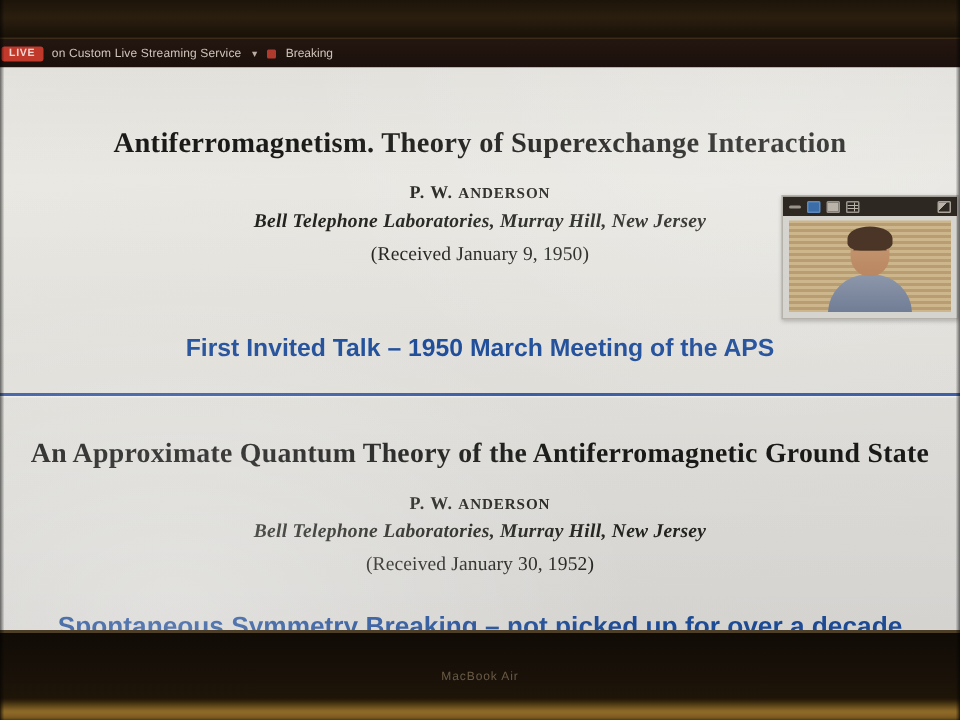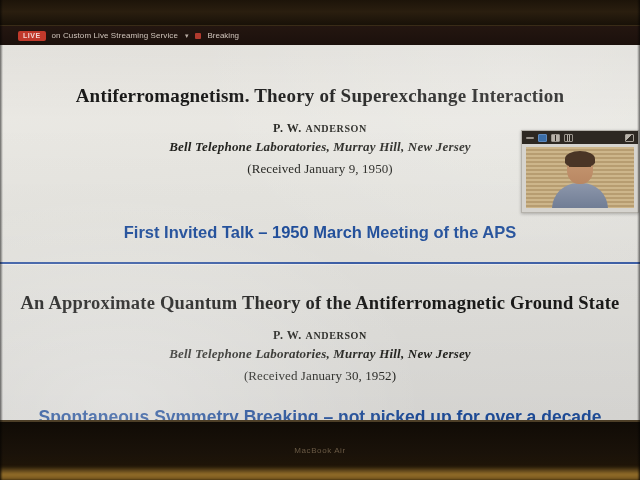--- a/index.html
+++ b/index.html
@@ -36,21 +36,21 @@
     background: #e9e9e6;
     overflow: hidden;
   }
 
   
   #live-bar {
     position: absolute; left: 0; top: 0;
     width: 640px; height: 19px;
     background: linear-gradient(180deg,#241610 0%,#1b100c 100%);
     display: flex; align-items: center;
-    padding-left: 18px;
+    padding-left: 1px;
     box-sizing: border-box;
     gap: 6px;
   }
   .live-badge {
     background: #c0392b;
     color: #f3d7d3;
     font-size: 7px;
     font-weight: bold;
     letter-spacing: .5px;
     padding: 1.5px 5px;

